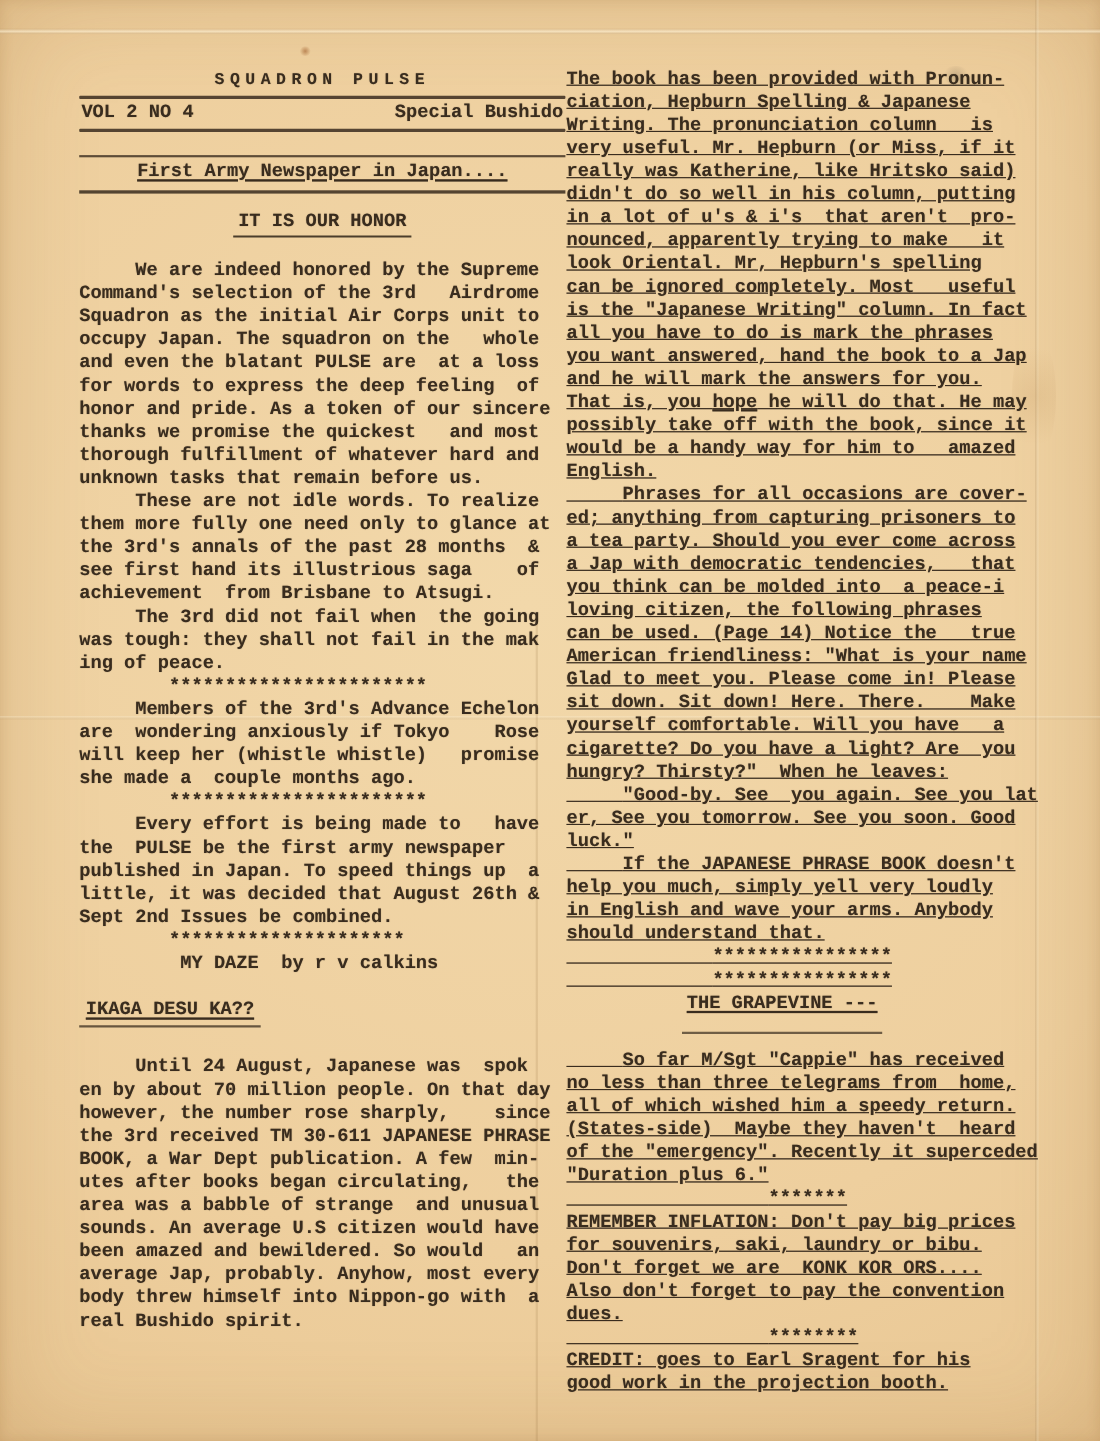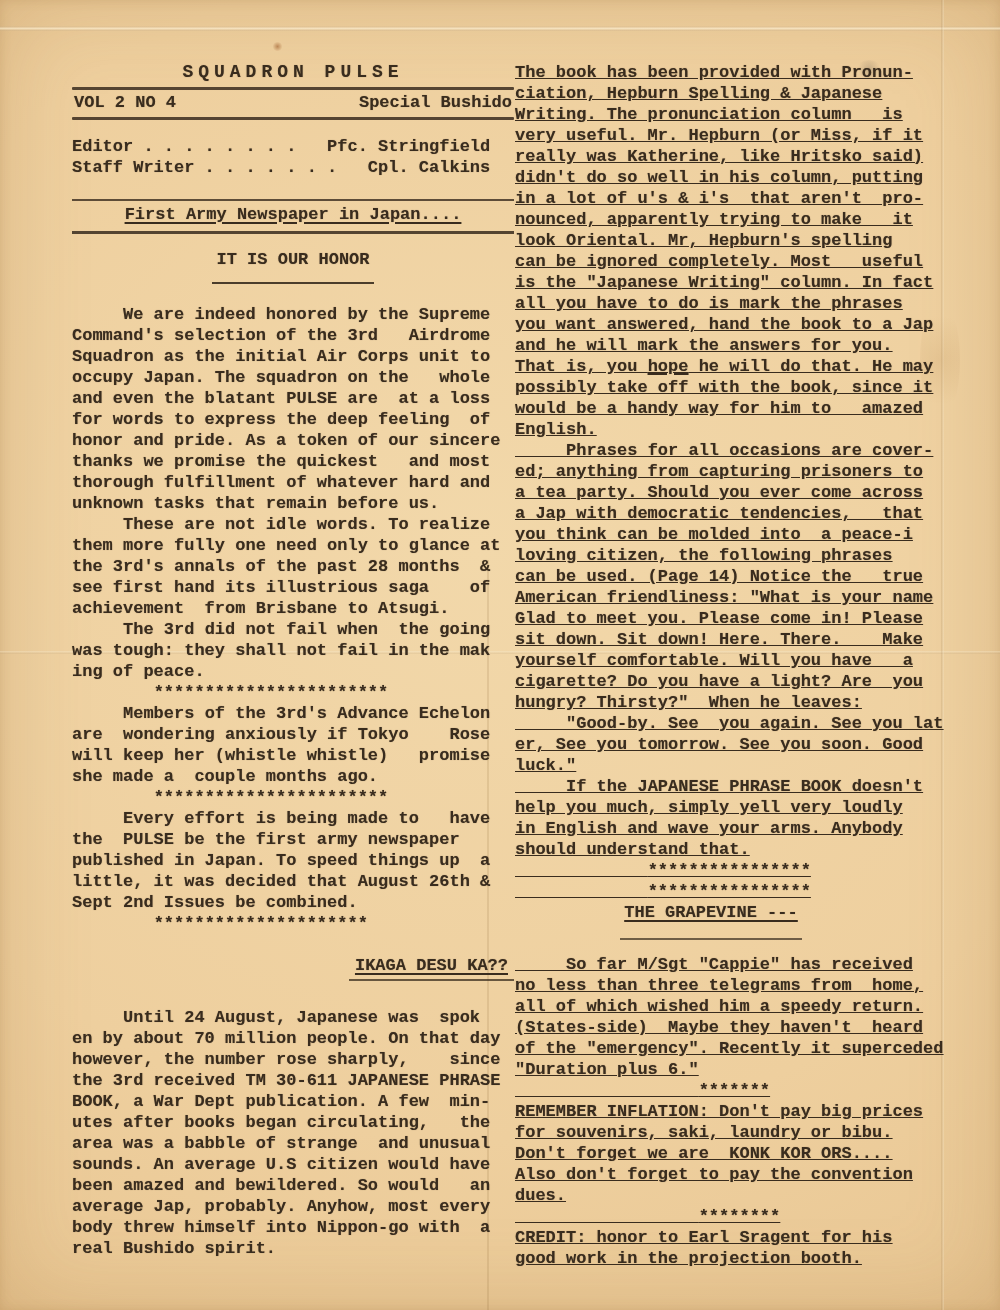--- a/index.html
+++ b/index.html
@@ -24,30 +24,30 @@
   .stain-1{position:absolute;left:272px;top:42px;width:11px;height:9px;border-radius:50%;
     background:radial-gradient(circle,rgba(150,80,30,.55),rgba(150,80,30,0) 70%);pointer-events:none;}
   .stain-2{position:absolute;left:856px;top:60px;width:26px;height:18px;border-radius:50%;
     background:radial-gradient(circle,rgba(90,80,70,.25),rgba(90,80,70,0) 70%);pointer-events:none;}
   .stain-3{position:absolute;left:920px;top:300px;width:40px;height:120px;border-radius:50%;
     background:radial-gradient(circle,rgba(160,110,50,.12),rgba(160,110,50,0) 70%);pointer-events:none;}
   .cols{position:relative;display:flex;padding:62px 0 0 72px;}
   .col-left{width:442px;flex:none;}
   .col-right{width:452px;flex:none;padding-left:1px;text-decoration:underline;}
   .para{white-space:pre-wrap;margin:0;}
-  .masthead-title{text-align:center;font-size:18px;letter-spacing:5px;padding-bottom:4px;}
+  .masthead-title{text-align:center;font-size:15px;letter-spacing:5px;padding-bottom:4px;}
   .rule{height:3px;background:rgba(57,44,30,.85);border-radius:1px;}
   .volrow{display:flex;justify-content:space-between;padding:2px 2px 4px 2px;}
   .credits{margin-top:16px;}
   .banner{margin-top:21px;border-top:2px solid rgba(57,44,30,.8);border-bottom:3px solid rgba(57,44,30,.85);
     text-align:center;padding:3px 0 6px 0;}
   .u{text-decoration:underline;text-underline-offset:3px;text-decoration-thickness:2px;}
   .heading{text-align:center;margin:15px 0 20px 0;}
-  .heading .hspan{display:inline-block;border-bottom:2.5px solid rgba(57,44,30,.9);padding:0 4px 12px 4px;}
-  .heading-ikaga{text-align:right;margin:21px 0 26px 0;}
+  .heading .hspan{display:inline-block;border-bottom:2.5px solid rgba(57,44,30,.9);padding:0 4px 2px 4px;}
+  .heading-ikaga{text-align:left;margin:21px 0 26px 0;}
   .heading-ikaga .hspan{display:inline-block;text-decoration:underline;text-underline-offset:3px;text-decoration-thickness:2px;
     border-bottom:2px solid rgba(57,44,30,.75);padding:0 6px 3px 6px;}
   .heading-grape{text-align:center;margin:0 60px 14px 0;}
   .heading-grape .hspan{display:inline-block;text-decoration:underline;text-underline-offset:3px;text-decoration-thickness:2px;
     border-bottom:2px solid rgba(57,44,30,.7);padding:0 4px 15px 4px;}
   .uw{text-decoration:underline;text-underline-offset:2px;text-decoration-thickness:2px;}
 </style>
 </head>
 <body>
 
@@ -64,24 +64,20 @@
 
     <div class="col-left">
       <div class="masthead">
         <div class="masthead-title">SQUADRON PULSE</div>
         <div class="rule"></div>
         <div class="volrow">
           <span>VOL 2 NO 4</span>
           <span>Special Bushido</span>
         </div>
         <div class="rule"></div>
-        <div class="credits">
-          <div class="para">Editor . . . . . . . .   Pfc. Stringfield</div>
-          <div class="para">Staff Writer . . . . . . .   Cpl. Calkins</div>
-        </div>
         <div class="banner">
           <span class="u">First Army Newspaper in  Japan....</span>
         </div>
       </div>
 
       <div class="heading">
         <span class="hspan">IT IS OUR HONOR</span>
       </div>
       <div class="para">     We are indeed honored by the Supreme
 Command's selection of the 3rd   Airdrome
@@ -106,20 +102,21 @@
 are  wondering anxiously if Tokyo    Rose
 will keep her (whistle whistle)   promise
 she made a  couple months ago.</div>
       <div class="para">        ***********************</div>
       <div class="para">     Every effort is being made to   have
 the  PULSE be the first army newspaper
 published in Japan. To speed things up  a
 little, it was decided that August 26th &amp;
 Sept 2nd Issues be combined.</div>
       <div class="para">        *********************</div>
+      <div class="para">         MY DAZE  by r v calkins</div>
       <div class="heading-ikaga">
         <span class="hspan">IKAGA DESU KA??</span>
       </div>
       <div class="para">     Until 24 August, Japanese was  spok
 en by about 70 million people. On that day
 however, the number rose sharply,    since
 the 3rd received TM 30-611 JAPANESE PHRASE
 BOOK, a War Dept publication. A few  min-
 utes after books began circulating,   the
 area was a babble of strange  and unusual
@@ -180,18 +177,18 @@
 (States-side)  Maybe they haven't  heard
 of the "emergency". Recently it superceded
 "Duration plus 6."</div>
       <div class="para">                  *******</div>
       <div class="para">REMEMBER INFLATION: Don't pay big prices
 for souvenirs, saki, laundry or bibu.
 Don't forget we are  KONK KOR ORS....
 Also don't forget to pay the convention
 dues.</div>
       <div class="para">                  ********</div>
-      <div class="para">CREDIT: honor to Earl Sragent for his
+      <div class="para">CREDIT: goes to Earl Sragent for his
 good work in the projection booth.</div>
     </div>
 
   </div>
 </div>
 
 </body></html>

